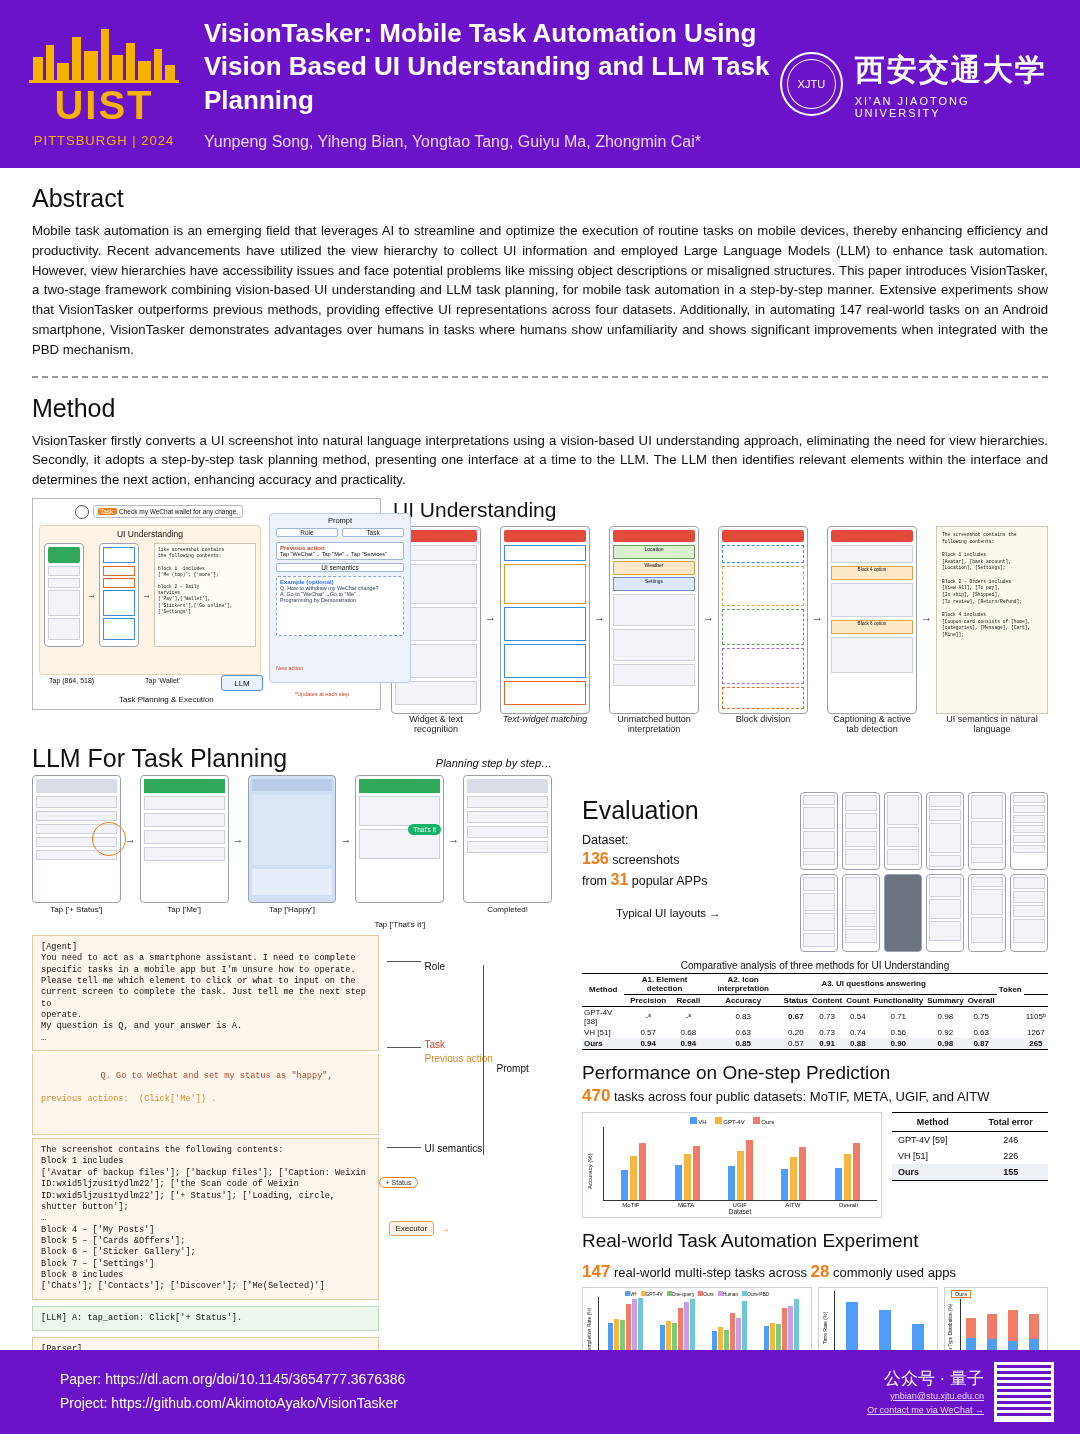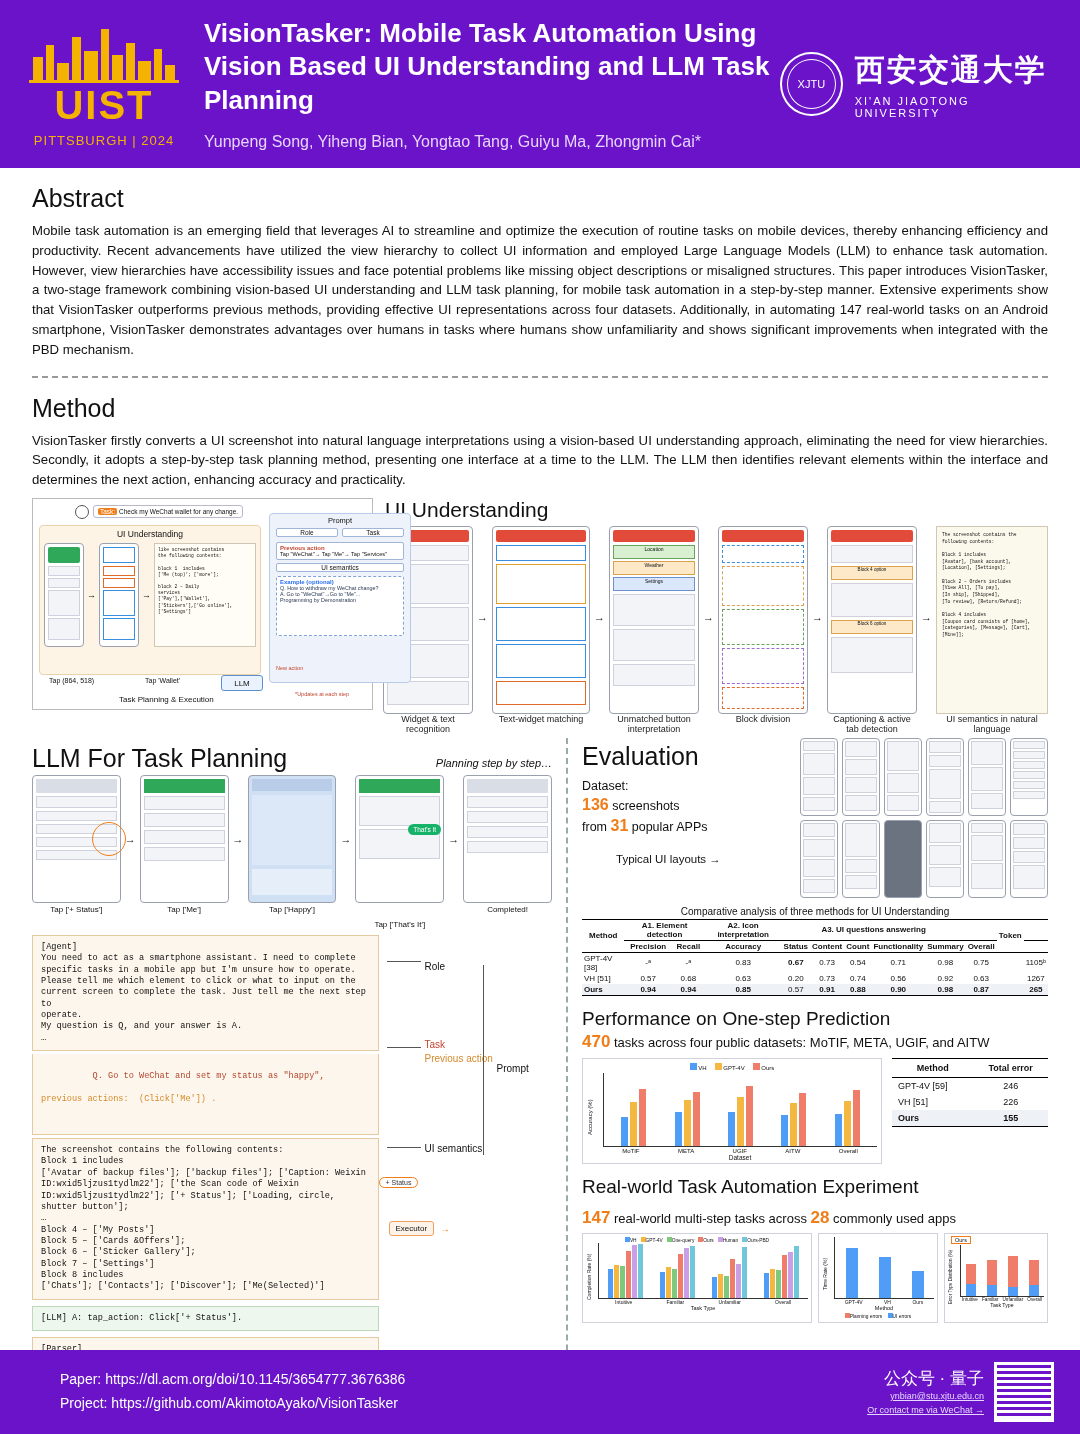--- a/index.html
+++ b/index.html
@@ -207,21 +207,21 @@
           <div class="ph" style="height:16px;margin-top:3px;"></div>
           <div class="ph" style="height:40px;margin-top:3px;"></div>
           <div class="ph" style="height:34px;margin-top:3px;"></div>
           <div class="ph" style="height:34px;margin-top:3px;"></div>
           <div class="ph" style="height:24px;margin-top:3px;"></div>
         </div>
         <div class="caption">Widget &amp; text recognition</div>
       </div>
       <div style="padding-top:85px;font-size:11px;">→</div>
 
-      <div style="width:98px;">
+      <div style="width:90px;font-style:italic;">
         <div class="phone" style="height:188px;padding:3px;">
           <div style="height:12px;background:#e24b3a;border-radius:2px;"></div>
           <div style="height:16px;margin-top:3px;border:1px solid #3a8ede;"></div>
           <div style="height:40px;margin-top:3px;border:1px solid #e0a02a;"></div>
           <div style="height:34px;margin-top:3px;border:1px solid #3a8ede;"></div>
           <div style="height:34px;margin-top:3px;border:1px solid #3a8ede;"></div>
           <div style="height:24px;margin-top:3px;border:1px solid #e06a2a;"></div>
         </div>
         <div class="caption">Text-widget matching</div>
       </div>
@@ -281,21 +281,21 @@
 
 Block 4 includes
 [Coupon card consists of [home], [categories], [Message], [Cart],
 [Mine]];</div>
         <div class="caption">UI semantics in natural language</div>
       </div>
     </div>
   </div>
 </div>
 
-<div style="padding:4px 32px 0 32px; display:flex; gap:14px;">
+<div style="padding:4px 32px 0 32px; display:flex; gap:14px;align-items:center;">
 
   <div style="width:520px;">
     <div style="display:flex;align-items:baseline;justify-content:space-between;">
       <h2 class="sec" style="margin:6px 0 2px;">LLM For Task Planning</h2>
       <div style="font-size:11px;font-style:italic;">Planning step by step…</div>
     </div>
 
     <div style="display:flex;gap:4px;align-items:flex-start;">
       <div style="width:92px;">
         <div class="phone" style="height:128px;padding:3px;position:relative;">
@@ -356,21 +356,21 @@
       <div style="width:352px;">
         <div class="pbox">[Agent]
 You need to act as a smartphone assistant. I need to complete
 specific tasks in a mobile app but I'm unsure how to operate.
 Please tell me which element to click or what to input on the
 current screen to complete the task. Just tell me the next step to
 operate.
 My question is Q, and your answer is A.
 …</div>
         <div class="pbox" style="margin-top:3px;border-top:none;">
-          <span style="color:#b3472e;">Q. Go to WeChat and set my status as "happy",</span>
+          <span style="color:#b3472e;margin-left:8px;">Q. Go to WeChat and set my status as "happy",</span>
           <span style="display:block;color:#d58a2b;">previous actions:  (Click['Me']) .</span>
         </div>
         <div class="pbox" style="margin-top:3px;">The screenshot contains the following contents:
 Block 1 includes
 ['Avatar of backup files']; ['backup files']; ['Caption: Weixin
 ID:wxid5ljzus1tydlm22']; ['the Scan code of Weixin
 ID:wxid5ljzus1tydlm22']; ['+ Status']; ['Loading, circle,
 shutter button'];
 …
 Block 4 – ['My Posts']

